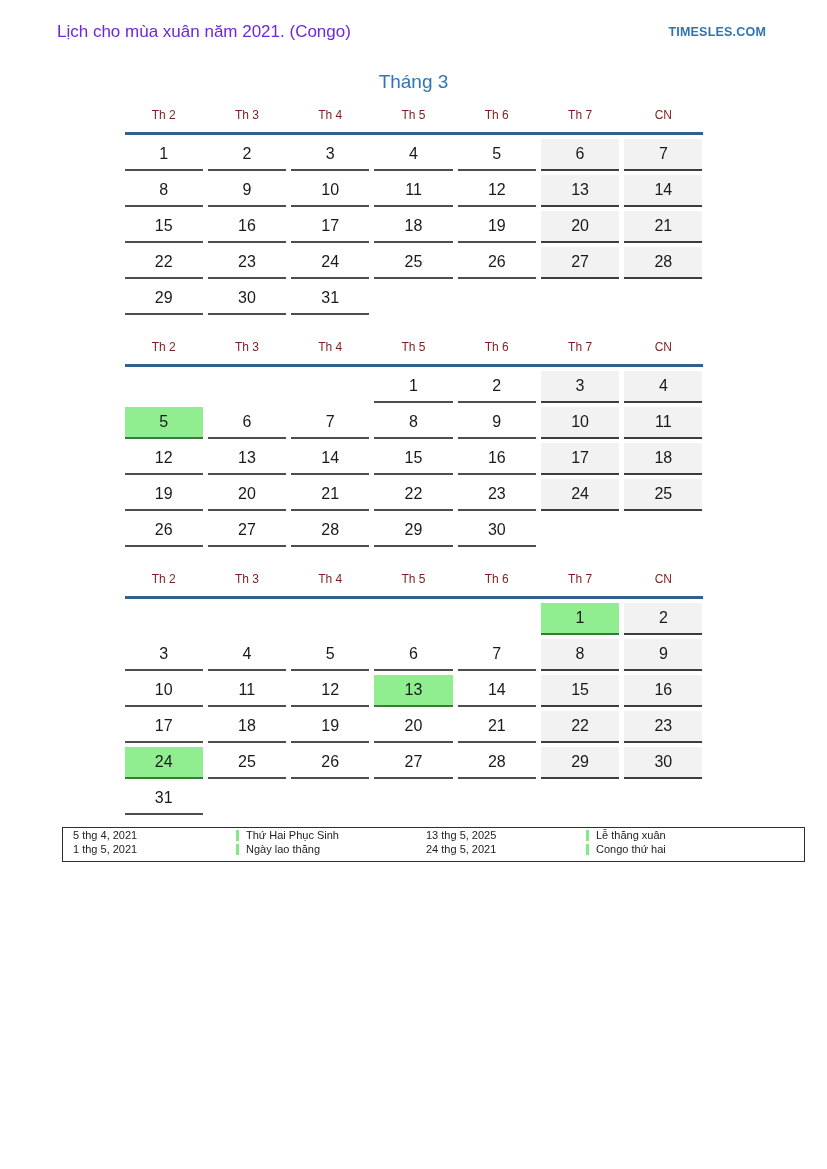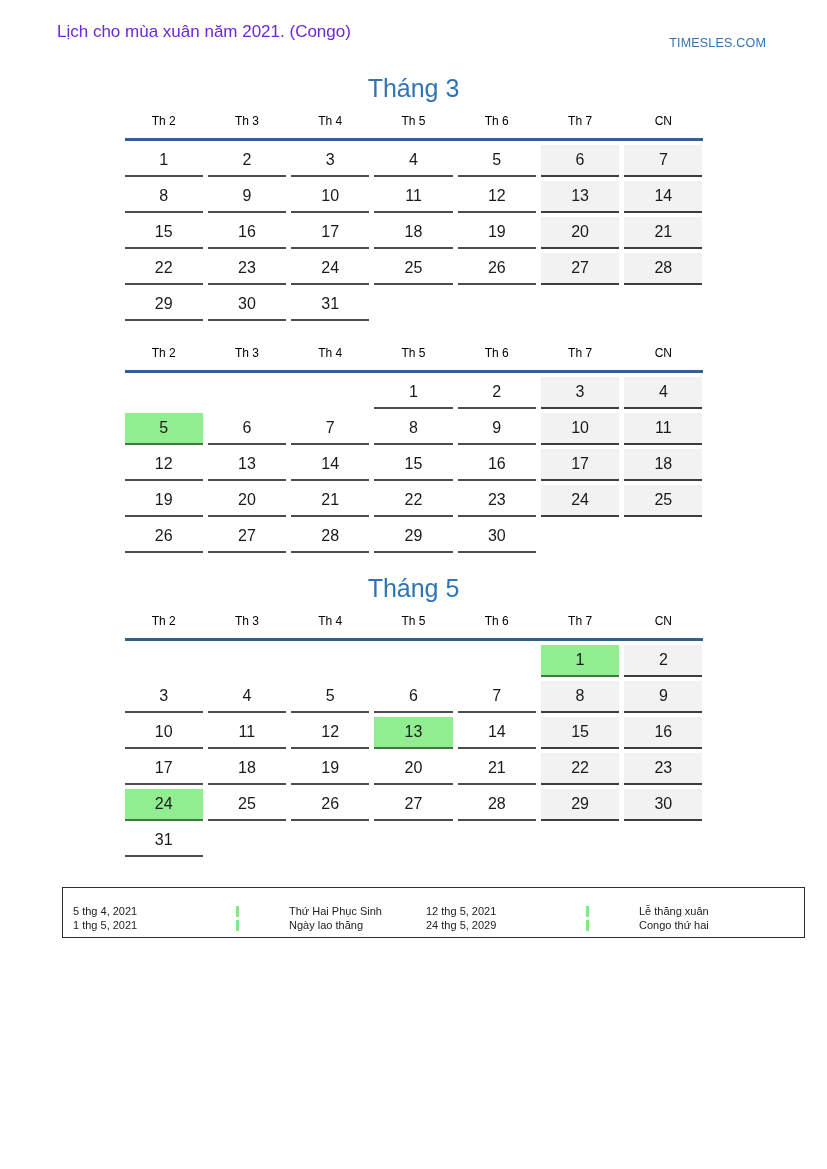--- a/index.html
+++ b/index.html
@@ -20,55 +20,55 @@
   .page{padding-top:20px;}
   .header{
     display:flex;justify-content:space-between;align-items:flex-start;
     padding:0 61px 0 57px;
   }
   .page-title{
     font-size:17px;font-weight:400;color:#6d28d9;margin:0;line-height:24px;
   }
   .site-link{
     font-size:12.5px;letter-spacing:.2px;color:var(--accent-blue);
-    text-decoration:none;margin-top:16px;font-weight:400;
+    text-decoration:none;margin-top:5px;font-weight:700;
   }
   .cal{width:578px;margin:0 auto;}
   .month{margin-top:23px;}
   .month.first{margin-top:26px;}
   .month-title{
     margin:0;text-align:center;color:var(--accent-blue);
-    font-size:25px;font-weight:400;line-height:24px;
+    font-size:19px;font-weight:400;line-height:24px;
   }
   .weekdays{
     display:grid;grid-template-columns:repeat(7,1fr);column-gap:5px;
     margin-top:12px;margin-bottom:8px;height:18px;line-height:18px;
-    text-align:center;font-size:12px;color:#000000;
+    text-align:center;font-size:12px;color:#7f1d1d;
   }
   .rule{height:3px;background:var(--line-blue);}
   .grid{
     display:grid;grid-template-columns:repeat(7,1fr);
     column-gap:5px;row-gap:4px;margin-top:4px;
   }
   .cell{
     height:32px;box-sizing:border-box;line-height:30px;
     text-align:center;font-size:16px;color:#1a1a1a;
   }
   .cell.day{border-bottom:2px solid var(--cell-border);}
   .cell.weekend{background:var(--weekend-bg);border-bottom-color:#3d3d3d;}
   .cell.holiday{background:var(--holiday-green);border-bottom-color:var(--holiday-border);}
   .legend{
-    width:743px;box-sizing:border-box;margin:30px 0 0 62px;
+    width:743px;box-sizing:border-box;margin:12px 0 0 62px;
     border:1.5px solid #2f2f2f;
     display:grid;grid-template-columns:163px 190px 160px 1fr;
-    padding:16px 0 5px 10px;
+    padding:0 0 5px 10px;
     font-size:11px;line-height:14px;color:#222222;
   }
   .legend .date{white-space:nowrap;}
-  .legend .name{display:flex;align-items:center;white-space:nowrap;gap:43px;}
+  .legend .name{display:flex;align-items:center;white-space:nowrap;}
   .marker{
     display:inline-block;width:3px;height:11px;flex:0 0 3px;
     background:var(--legend-marker);margin-right:7px;
   }
 </style>
 </head>
 <body>
 
 <div class="page">
   <div class="header">
@@ -166,21 +166,20 @@
           <div class="cell day weekend">25</div>
           <div class="cell day">26</div>
           <div class="cell day">27</div>
           <div class="cell day">28</div>
           <div class="cell day">29</div>
           <div class="cell day">30</div>
         </div>
     </section>
 
     <section class="month">
-      <h2 class="month-title">Tháng 5</h2>
       <div class="weekdays">
           <span>Th 2</span>
           <span>Th 3</span>
           <span>Th 4</span>
           <span>Th 5</span>
           <span>Th 6</span>
           <span>Th 7</span>
           <span>CN</span>
         </div>
       <div class="rule"></div>
@@ -224,29 +223,29 @@
         </div>
     </section>
   </div>
 
   <div class="legend">
       <div class="date">5 thg 4, 2021</div>
       <div class="name">
         <span class="marker"></span>
         <span>Thứ Hai Phục Sinh</span>
       </div>
-      <div class="date">12 thg 5, 2021</div>
+      <div class="date">13 thg 5, 2025</div>
       <div class="name">
         <span class="marker"></span>
         <span>Lễ thăng xuân</span>
       </div>
       <div class="date">1 thg 5, 2021</div>
       <div class="name">
         <span class="marker"></span>
         <span>Ngày lao thăng</span>
       </div>
-      <div class="date">24 thg 5, 2029</div>
+      <div class="date">24 thg 5, 2021</div>
       <div class="name">
         <span class="marker"></span>
         <span>Congo thứ hai</span>
       </div>
     </div>
 </div>
 
 </body></html>

